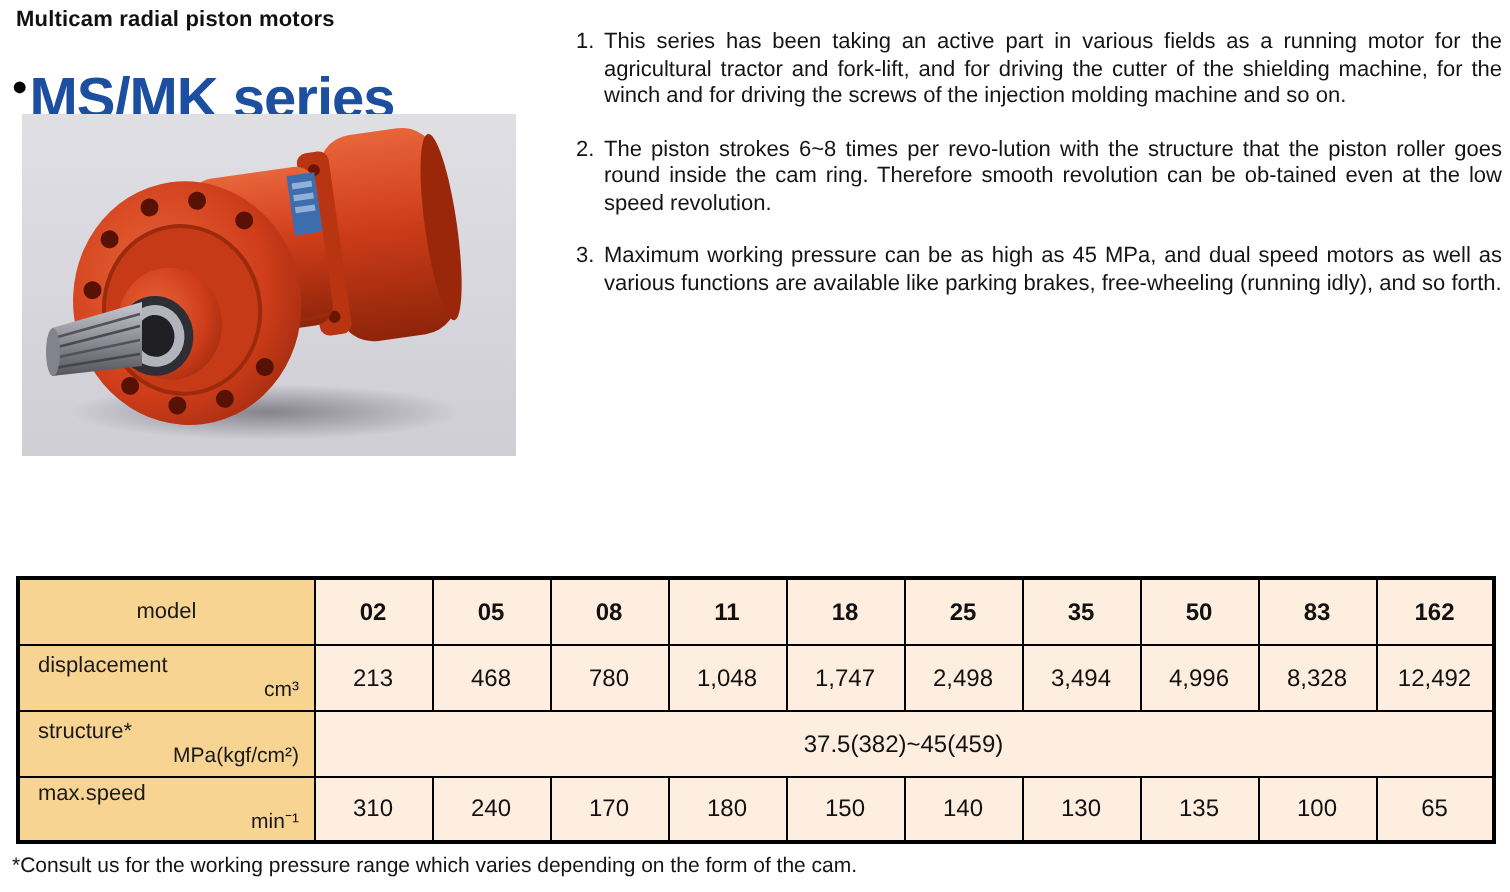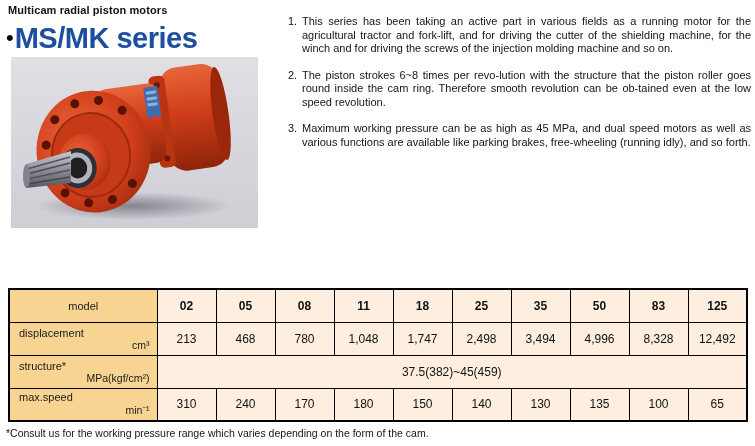--- a/index.html
+++ b/index.html
@@ -19,21 +19,21 @@
     letter-spacing: 0.1px;
   }
   .title-row {
     position: absolute; left: 6px; top: 22px;
     display: flex; align-items: center; line-height: 32px;
     white-space: nowrap;
   }
   .title-bullet { font-size: 22px; color: #000; margin-right: 1px; }
   .title-text {
     font-size: 29px; font-weight: bold;
-    color: var(--title-blue, #1d4fa0); letter-spacing: -0.5px;
+    color: var(--title-blue, #1d4fa0); letter-spacing: -0.5px; margin-top: 12px;
   }
 
   .photo {
     position: absolute; left: 11px; top: 57px;
     width: 247px; height: 171px;
   }
   .photo svg { display: block; }
 
   .features {
     position: absolute; left: 288px; top: 15px; width: 463px;
@@ -208,21 +208,21 @@
           <th class="lab center">model</th>
           <td class="model">02</td>
           <td class="model">05</td>
           <td class="model">08</td>
           <td class="model">11</td>
           <td class="model">18</td>
           <td class="model">25</td>
           <td class="model">35</td>
           <td class="model">50</td>
           <td class="model">83</td>
-          <td class="model">125</td>
+          <td class="model">162</td>
         </tr>
         <tr>
           <th class="lab">
             <span class="lab-inner">
               <span>displacement</span>
               <span class="unit">cm³</span>
             </span>
           </th>
           <td>213</td>
           <td>468</td>

